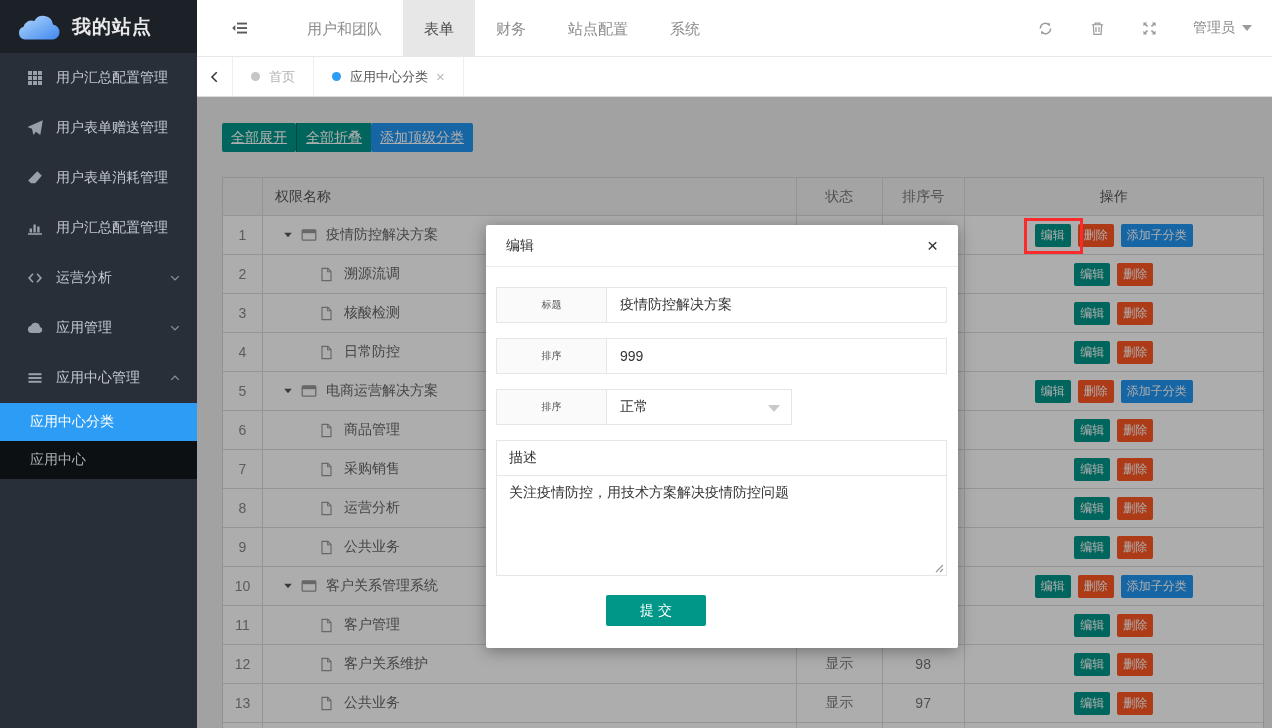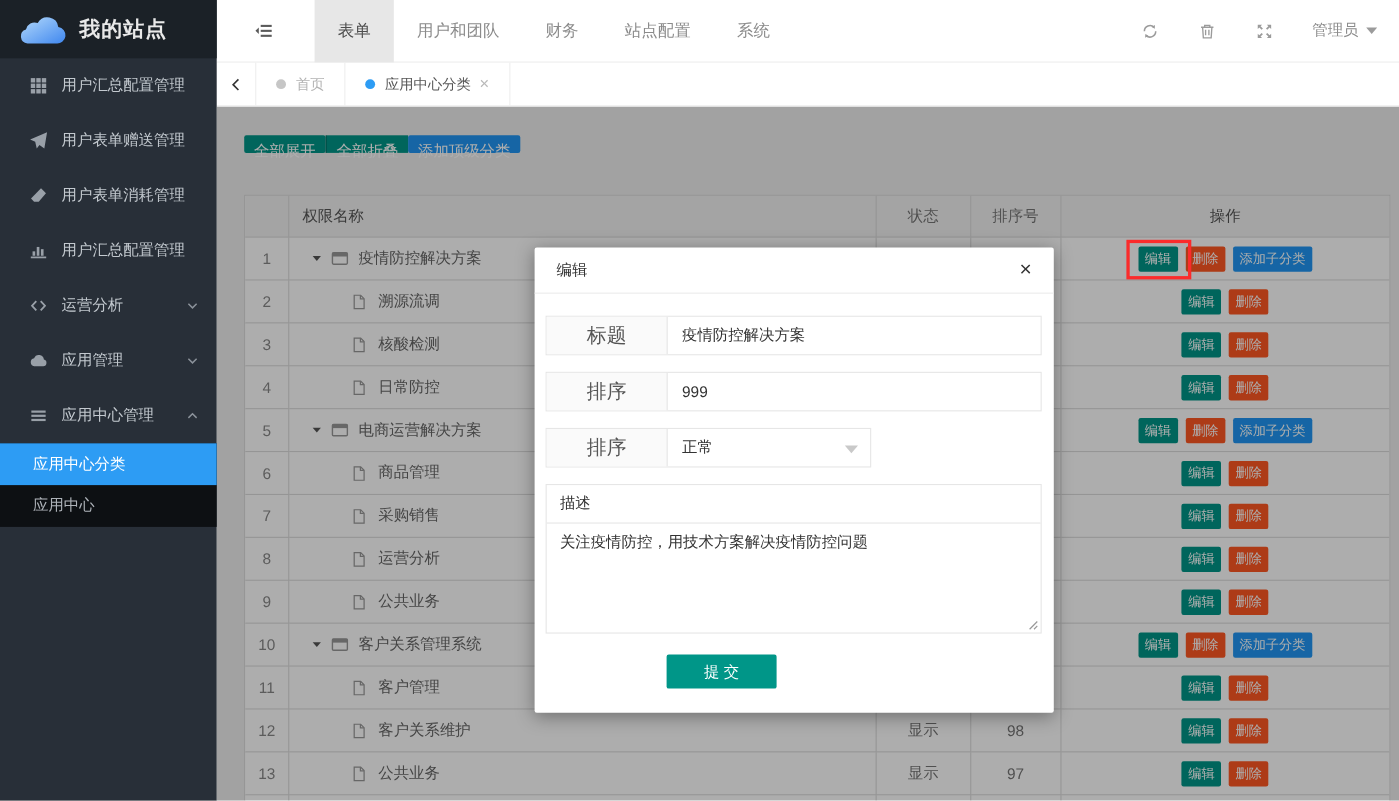--- a/index.html
+++ b/index.html
@@ -41,21 +41,21 @@
   .dot.blue { background:#2d9cf4; }
   .tab-label { color:#b3b3b3; }
   .tab-label.active { color:#555; }
   .tab-close { color:#b8b8b8; font-size:15px; margin-left:8px; }
   .tab-spacer { flex:1; }
   .tab-edge { width:7px; border-left:1px solid #eee; }
 
   
   .content { position:absolute; left:197px; top:97px; width:1075px; height:631px; background:#efefef; overflow:hidden; }
   .toolbar { position:absolute; left:25px; top:26px; display:flex; }
-  .tbtn { height:16px; line-height:29px; padding:0 9px; color:#fff; font-size:14px; cursor:pointer; border-radius:2px; }
+  .tbtn { height:29px; line-height:29px; padding:0 9px; color:#fff; font-size:14px; cursor:pointer; border-radius:2px;text-decoration:underline; }
   .tbtn.teal { background:#009688; }
   .tbtn.teal + .tbtn.teal { border-left:1px solid rgba(0,0,0,0.28); border-radius:0; }
   .tbtn.blue { background:#2196f3; }
 
   .table { position:absolute; left:25px; top:80px; width:1042px; background:#fff; border:1px solid #d6d6d6; color:#666; }
   .thead { display:flex; height:38px; background:#f2f2f2; color:#555; }
   .cell { border-right:1px solid #dcdcdc; border-bottom:1px solid #dcdcdc; display:flex; align-items:center; }
   .c-num { width:40px; justify-content:center; color:#888; }
   .c-name { width:535px; padding-left:20px; }
   .thead .c-name { padding-left:12px; }
@@ -73,21 +73,21 @@
   .abtn.blue { background:#2196f3; }
 
   .overlay { position:absolute; left:0; top:0; right:0; bottom:0; background:rgba(0,0,0,0.32); z-index:10; }
 
   
   .modal { position:absolute; left:289px; top:128px; width:472px; height:423px; background:#fff; z-index:20; border-radius:2px; box-shadow:0 3px 16px rgba(0,0,0,0.35); }
   .modal-header { height:42px; border-bottom:1px solid #ececec; display:flex; align-items:center; padding:0 20px; font-size:14px; color:#333; }
   .modal-close { margin-left:auto; font-size:19px; color:#333; cursor:pointer; line-height:1; }
   .modal-body { padding:20px 11px 0 10px; }
   .field { display:flex; height:36px; margin-bottom:15px; border:1px solid #e6e6e6; }
-  .field-label { width:110px; background:#fafafa; border-right:1px solid #e6e6e6; display:flex; align-items:center; justify-content:center; color:#555; font-size:18px; }
+  .field-label { width:110px; background:#fafafa; border-right:1px solid #e6e6e6; display:flex; align-items:center; justify-content:center; color:#555; font-size:10px; }
   .field-value { flex:1; display:flex; align-items:center; padding-left:13px; color:#333; position:relative; cursor:text; }
   .field.select-field { width:296px; }
   .field.select-field .field-value { cursor:pointer; }
   .sel-caret { position:absolute; right:11px; top:15px; width:0; height:0; border-left:6px solid transparent; border-right:6px solid transparent; border-top:7px solid #c9c9c9; }
   .desc { border:1px solid #e6e6e6; margin-top:3px; }
   .desc-label { height:35px; border-bottom:1px solid #e6e6e6; display:flex; align-items:center; padding-left:12px; color:#333; }
   .desc-text { height:99px; padding:8px 12px; color:#333; position:relative; cursor:text; }
   .resize { position:absolute; right:2px; bottom:2px; }
   .submit-btn { display:block; width:100px; height:31px; background:#009688; color:#fff; border:none; border-radius:2px; margin:19px 0 0 110px; font-size:14px; cursor:pointer; font-family:inherit; }
 
@@ -214,22 +214,22 @@
     <svg width="17" height="16" viewBox="0 0 16 16">
         <g fill="currentColor">
           <rect x="5.5" y="2.6" width="10" height="1.9"></rect>
           <rect x="5.5" y="7.1" width="10" height="1.9"></rect>
           <rect x="5.5" y="11.6" width="10" height="1.9"></rect>
           <path d="M3.8 5.1v5.8L.7 8z"></path>
         </g>
       </svg>
   </span>
   <div class="nav">
+      <div class="nav-item">用户和团队</div>
       <div class="nav-item active">表单</div>
-      <div class="nav-item">用户和团队</div>
       <div class="nav-item">财务</div>
       <div class="nav-item">站点配置</div>
       <div class="nav-item">系统</div>
     </div>
   <div class="topbar-right">
     <span id="topbar-icons" style="display:flex">
         <span class="top-icon icon">
           <svg width="15" height="15" viewBox="0 0 16 16">
             <g fill="none" stroke="currentColor" stroke-width="1.5">
               <path d="M13.5 8a5.5 5.5 0 01-9.4 3.9M2.5 8a5.5 5.5 0 019.4-3.9"></path>

